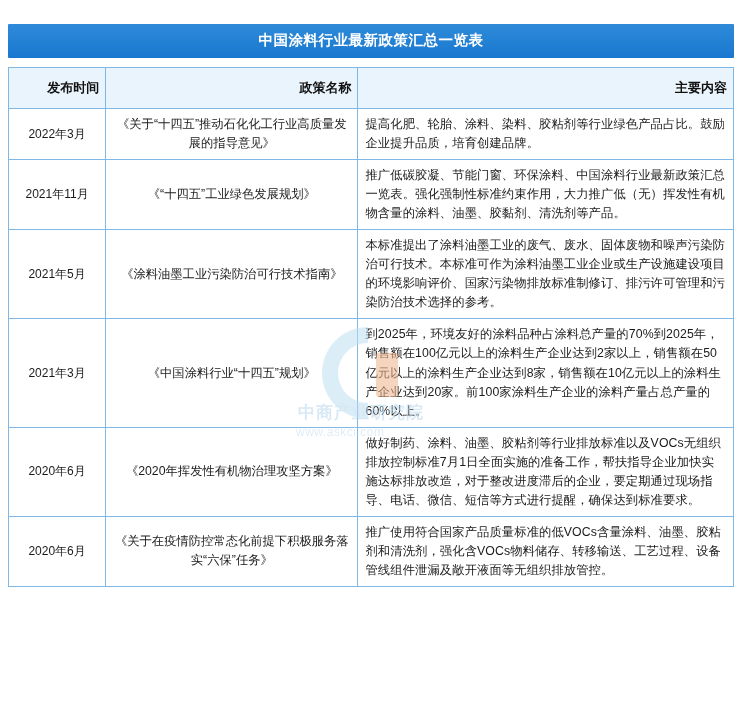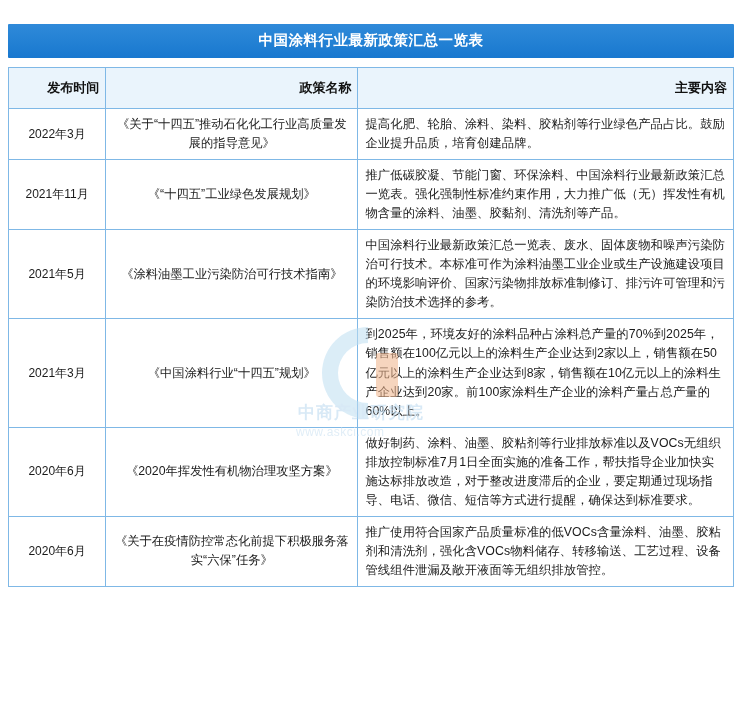--- a/index.html
+++ b/index.html
@@ -135,21 +135,21 @@
         <td class="content">提高化肥、轮胎、涂料、染料、胶粘剂等行业绿色产品占比。鼓励企业提升品质，培育创建品牌。</td>
       </tr>
       <tr>
         <td class="date">2021年11月</td>
         <td class="name">《“十四五”工业绿色发展规划》</td>
         <td class="content">推广低碳胶凝、节能门窗、环保涂料、中国涂料行业最新政策汇总一览表。强化强制性标准约束作用，大力推广低（无）挥发性有机物含量的涂料、油墨、胶黏剂、清洗剂等产品。</td>
       </tr>
       <tr>
         <td class="date">2021年5月</td>
         <td class="name">《涂料油墨工业污染防治可行技术指南》</td>
-        <td class="content">中国涂料行业最新政策汇总一览表、废水、固体废物和噪声污染防治可行技术。本标准可作为涂料油墨工业企业或生产设施建设项目的环境影响评价、国家污染物排放标准制修订、排污许可管理和污染防治技术选择的参考。</td>
+        <td class="content">本标准提出了涂料油墨工业的废气、废水、固体废物和噪声污染防治可行技术。本标准可作为涂料油墨工业企业或生产设施建设项目的环境影响评价、国家污染物排放标准制修订、排污许可管理和污染防治技术选择的参考。</td>
       </tr>
       <tr>
         <td class="date">2021年3月</td>
         <td class="name">《中国涂料行业“十四五”规划》</td>
         <td class="content">到2025年，环境友好的涂料品种占涂料总产量的70%到2025年，销售额在100亿元以上的涂料生产企业达到2家以上，销售额在50亿元以上的涂料生产企业达到8家，销售额在10亿元以上的涂料生产企业达到20家。前100家涂料生产企业的涂料产量占总产量的60%以上。</td>
       </tr>
       <tr>
         <td class="date">2020年6月</td>
         <td class="name">《2020年挥发性有机物治理攻坚方案》</td>
         <td class="content">做好制药、涂料、油墨、胶粘剂等行业排放标准以及VOCs无组织排放控制标准7月1日全面实施的准备工作，帮扶指导企业加快实施达标排放改造，对于整改进度滞后的企业，要定期通过现场指导、电话、微信、短信等方式进行提醒，确保达到标准要求。</td>

